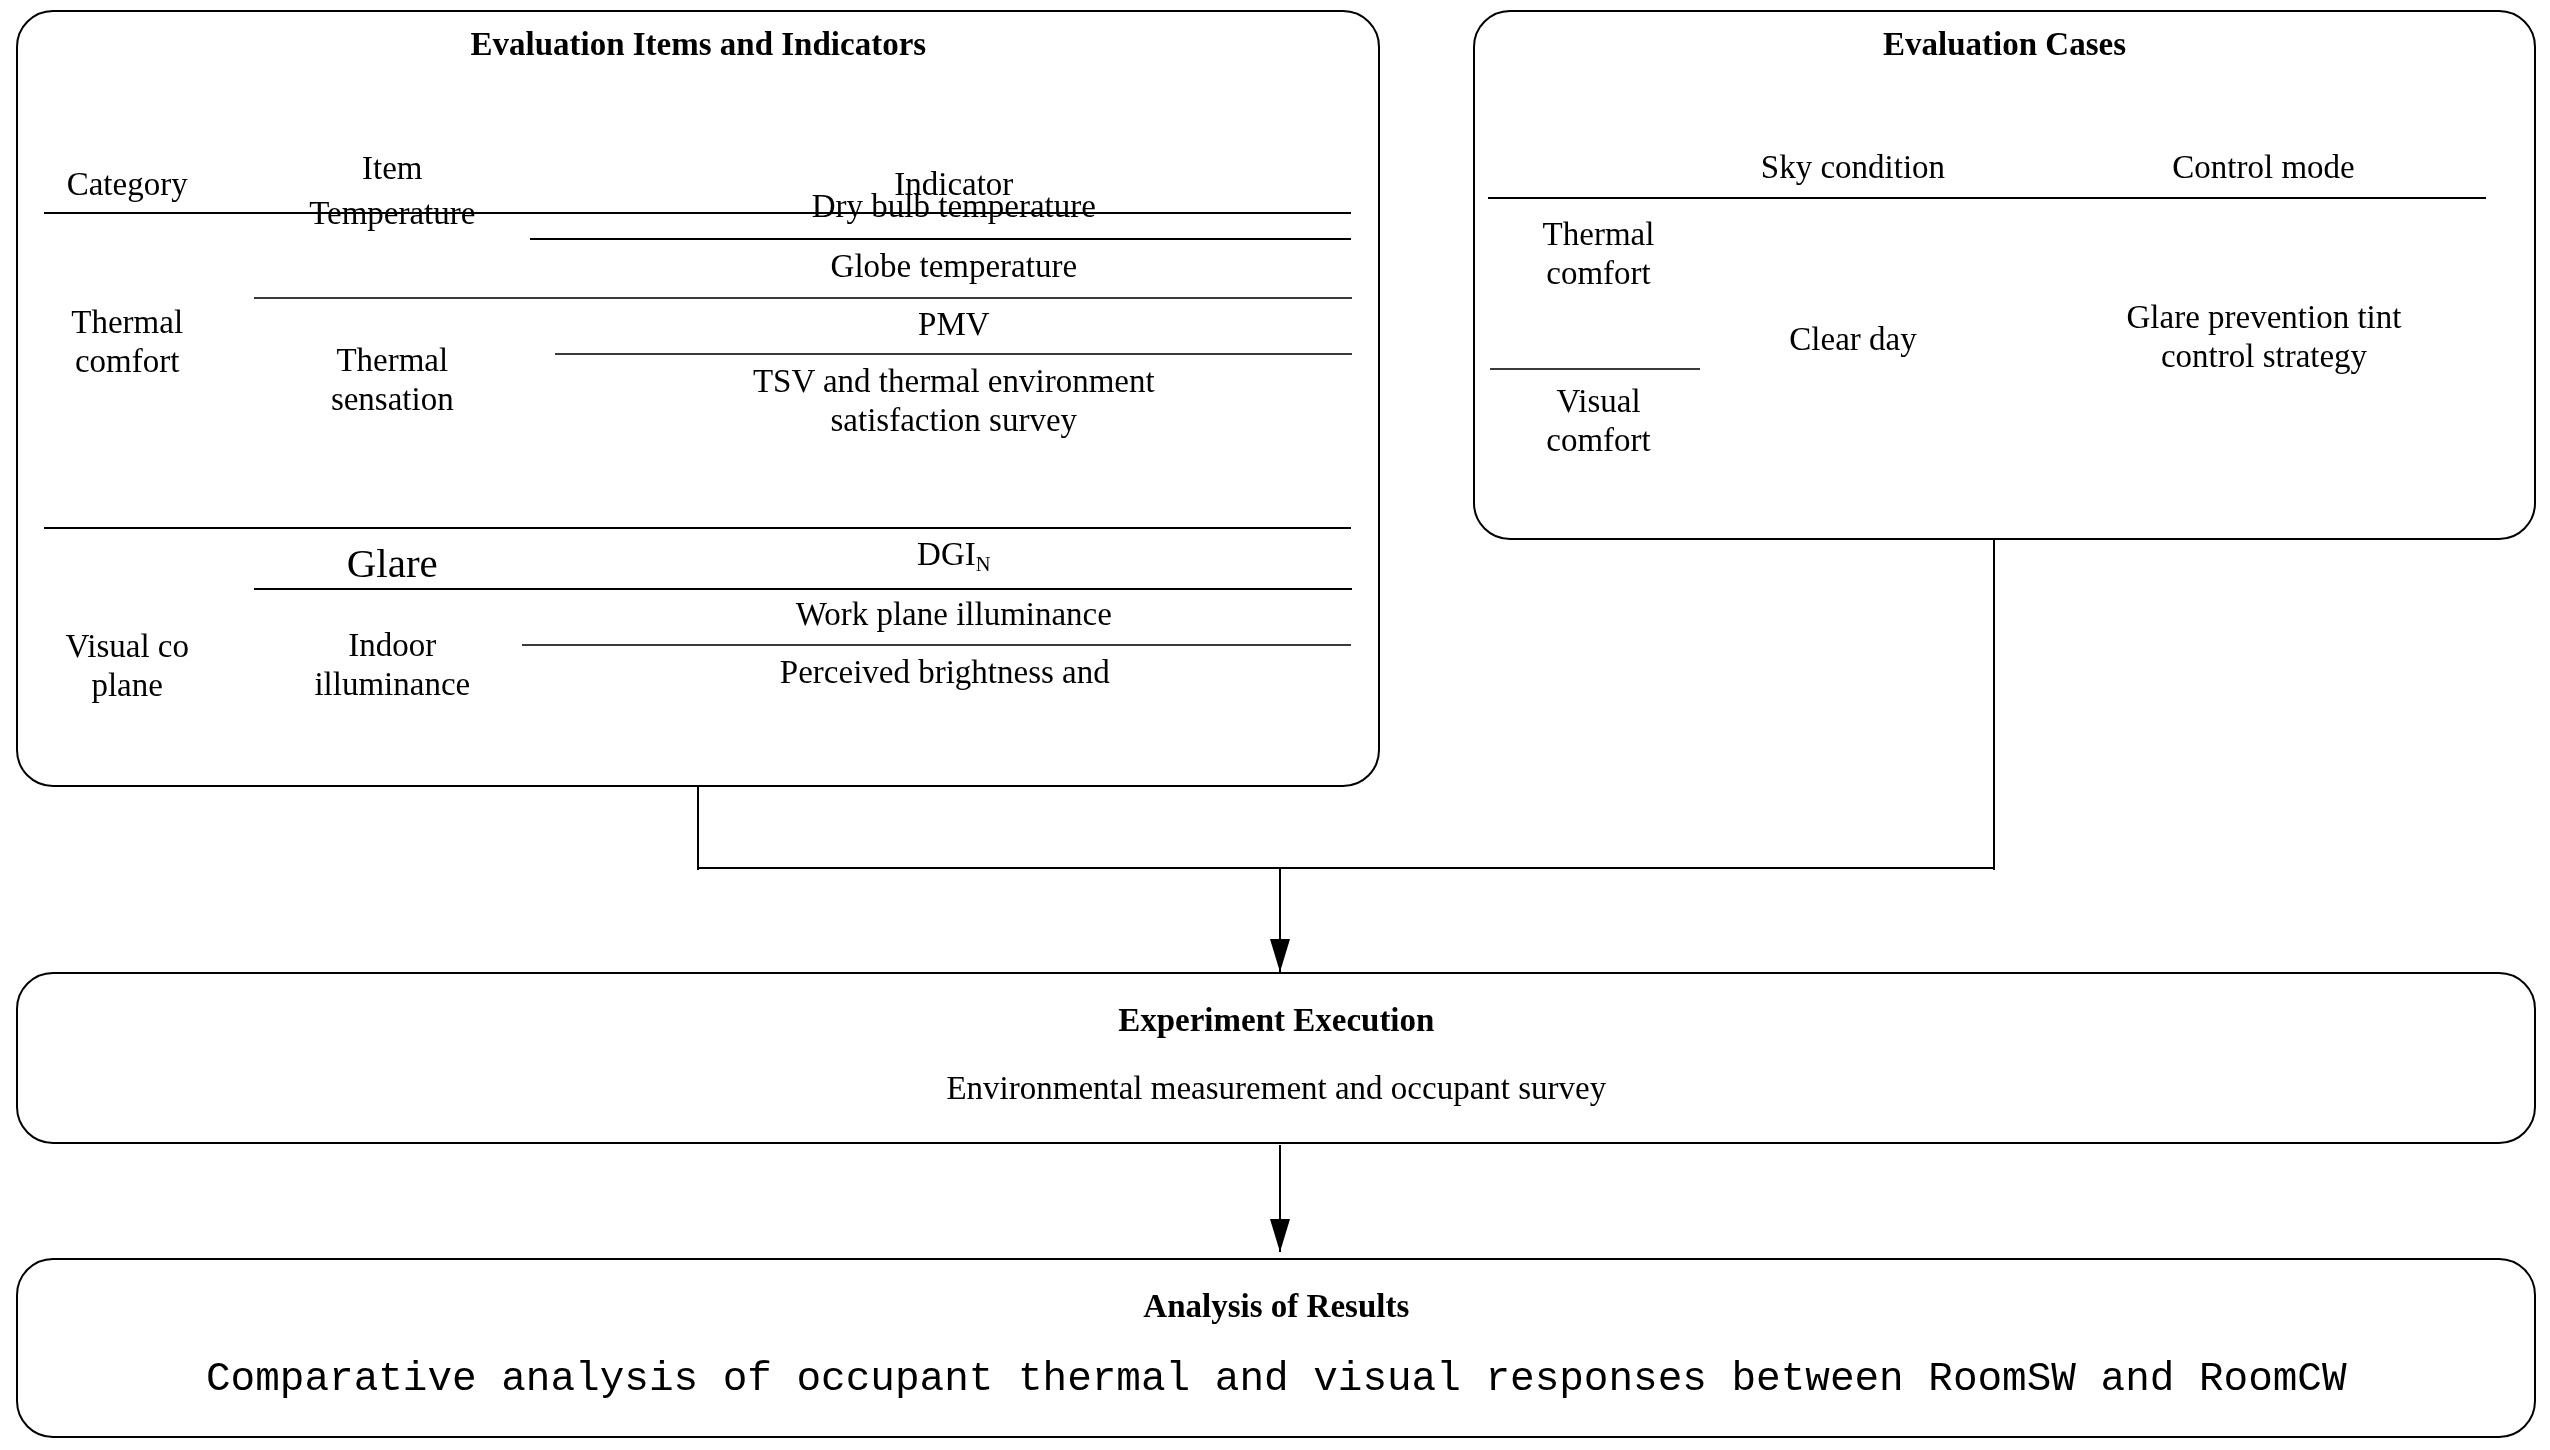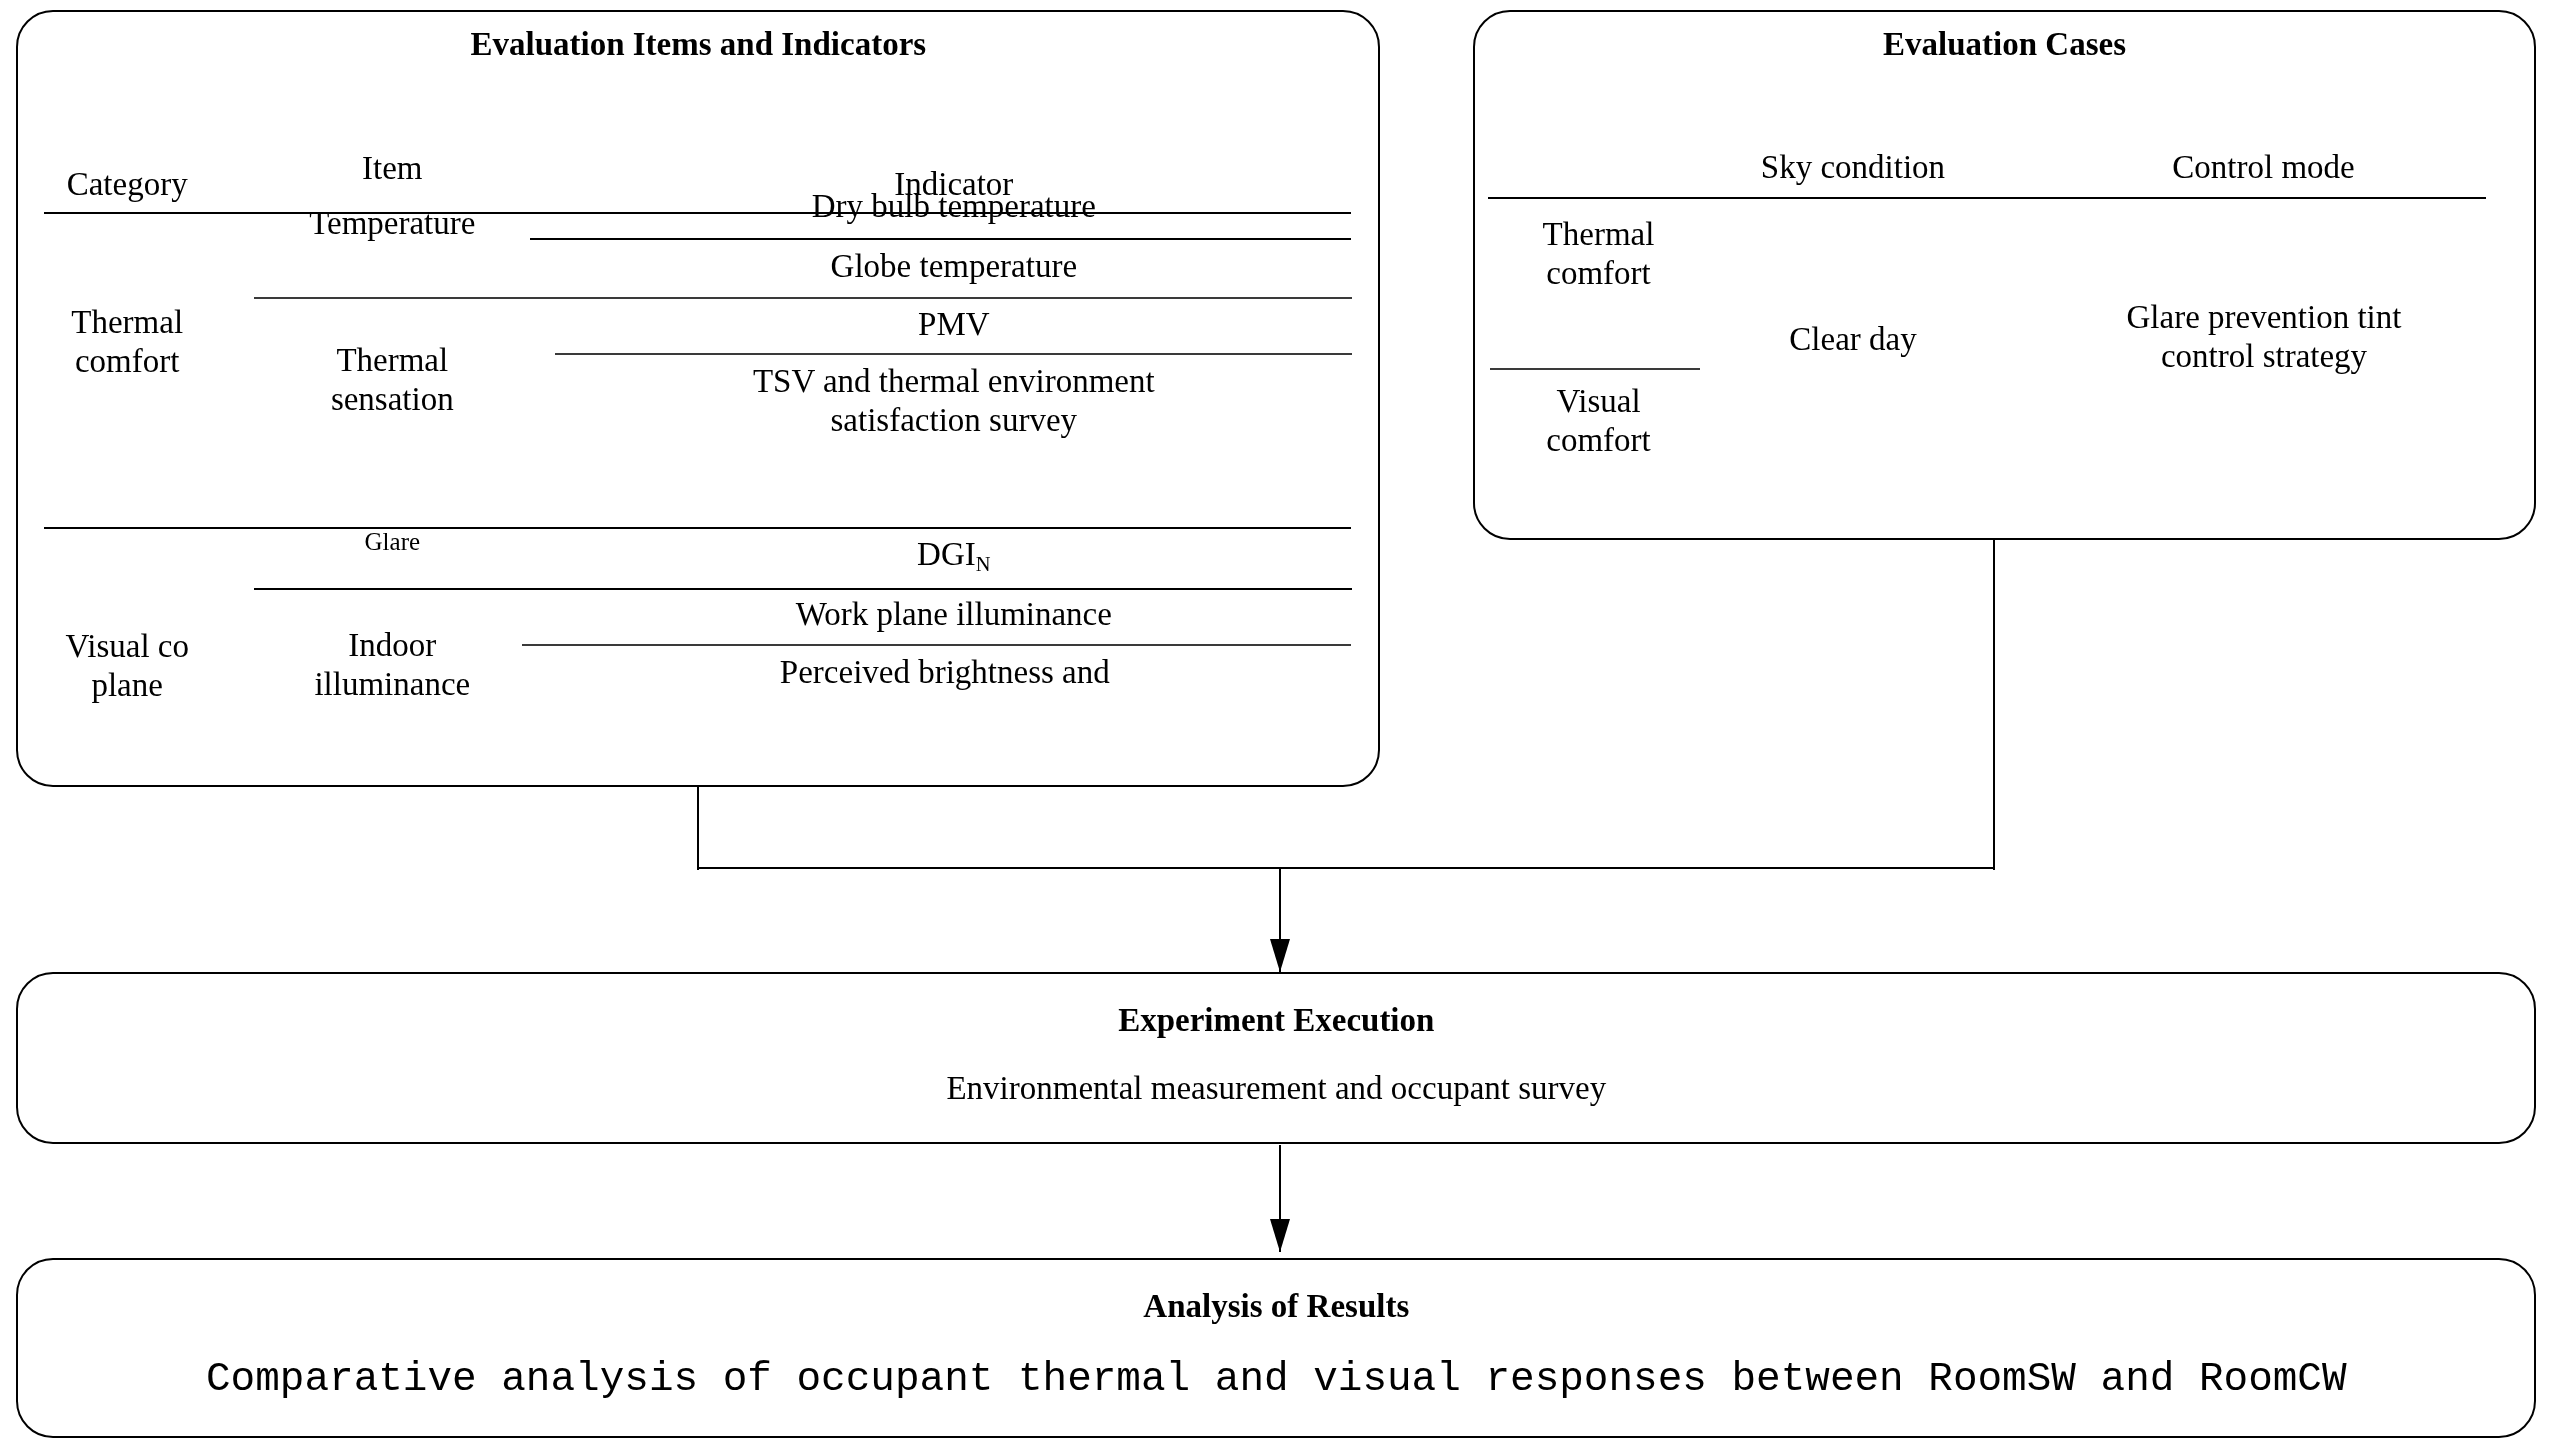--- a/index.html
+++ b/index.html
@@ -96,21 +96,21 @@
     <div class="tc" style="left:236px; top:138px; width:276px; font-size:33px;">Item</div>
     <div class="tc" style="left:537px; top:154px; width:797px; font-size:33px;">Indicator</div>
 
     <div class="rule" style="left:26px; top:200px; width:1307px;"></div>
 
     <div class="two-line" style="left:11.4px; top:291px; width:195px; font-size:33px;">
       <div>Thermal</div>
       <div>comfort</div>
     </div>
 
-    <div class="tc" style="left:236px; top:193px; width:276px; font-size:33px;">Temperature</div>
+    <div class="tc" style="left:236px; top:183px; width:276px; font-size:33px;">Temperature</div>
 
     <div class="tc" style="left:537px; top:176px; width:797px; font-size:33px;">Dry bulb temperature</div>
 
     <div class="rule" style="left:512px; top:226px; width:821px;"></div>
 
     <div class="tc" style="left:537px; top:236px; width:797px; font-size:33px;">Globe temperature</div>
 
     <div class="rule-thin" style="left:236px; top:285px; width:1098px;"></div>
 
     <div class="two-line" style="left:236px; top:329px; width:276px; font-size:33px;">
@@ -127,21 +127,21 @@
       <div>satisfaction survey</div>
     </div>
 
     <div class="rule" style="left:26px; top:515px; width:1307px;"></div>
 
     <div class="two-line" style="left:11.4px; top:615px; width:195px; font-size:33px;">
       <div>Visual co</div>
       <div>plane</div>
     </div>
 
-    <div class="tc" style="left:236px; top:516px; width:276px; font-size:25px;">Glare</div>
+    <div class="tc" style="left:236px; top:527px; width:276px; font-size:41px;">Glare</div>
 
     <div class="tc" style="left:537px; top:524px; width:797px; font-size:33px;">
       <span>DGI</span><sub>N</sub>
     </div>
 
     <div class="rule" style="left:236px; top:576px; width:1098px;"></div>
 
     <div class="two-line" style="left:236px; top:614px; width:276px; font-size:33px;">
       <div>Indoor</div>
       <div>illuminance</div>

